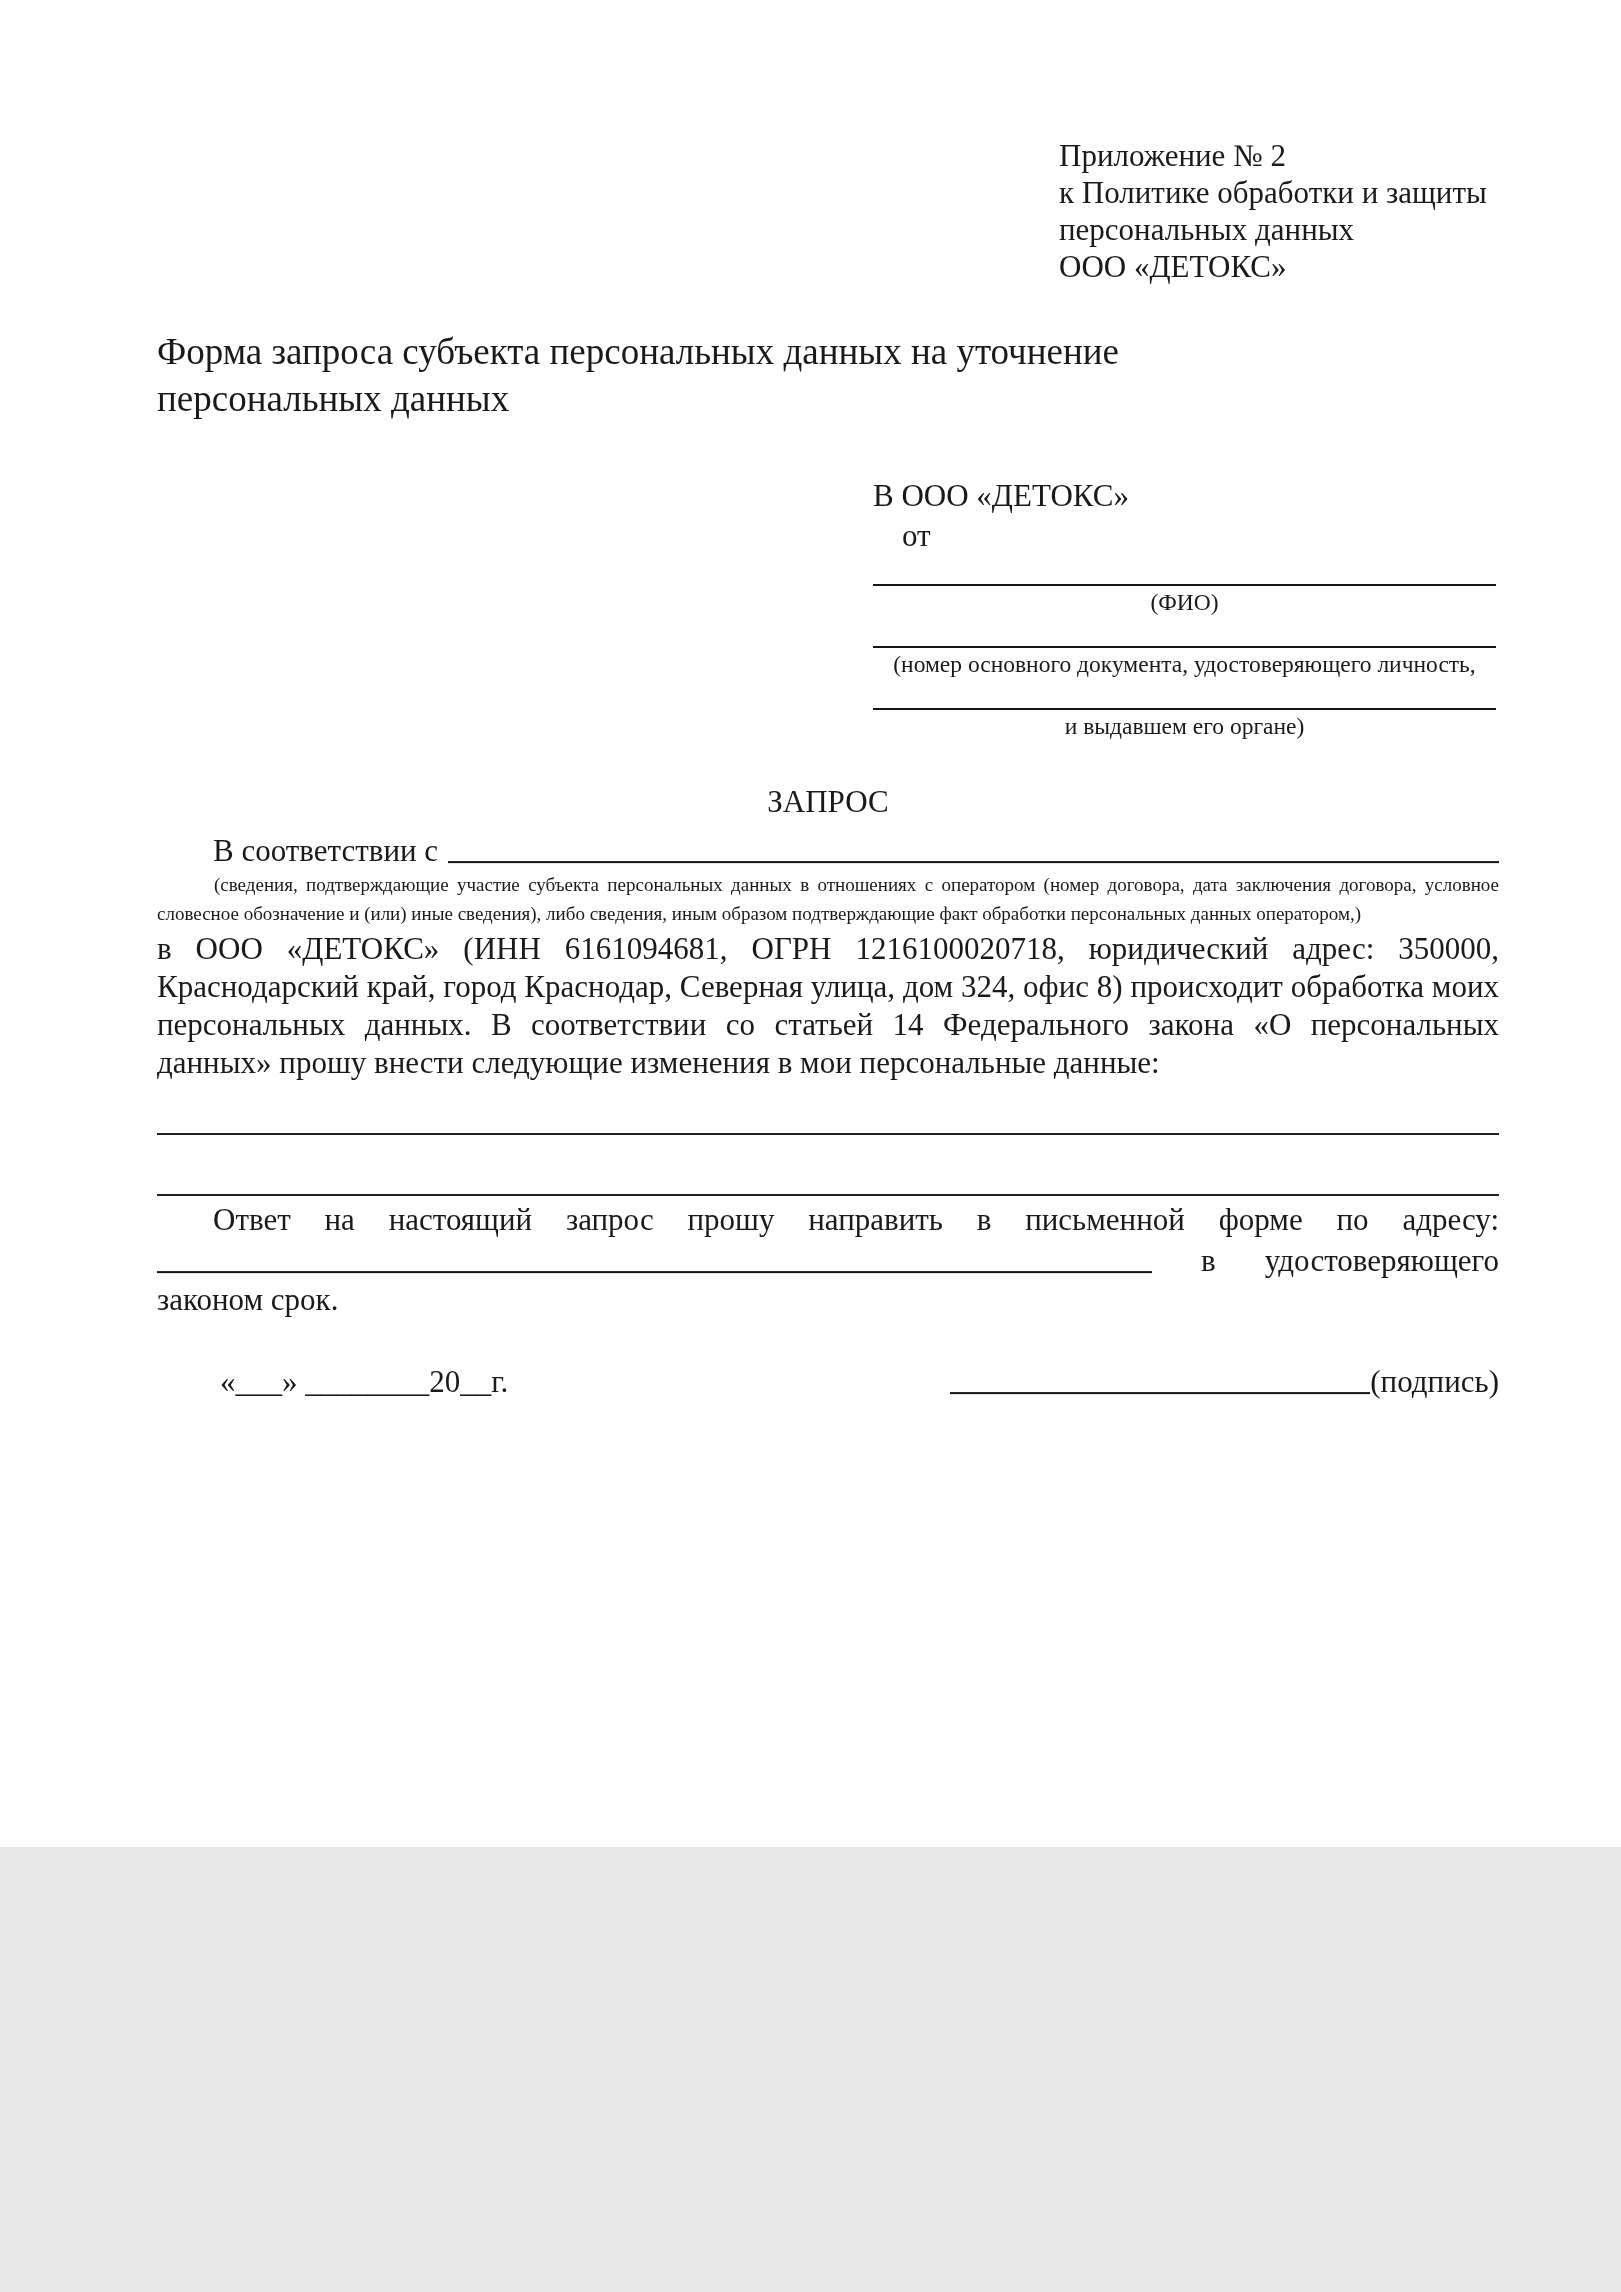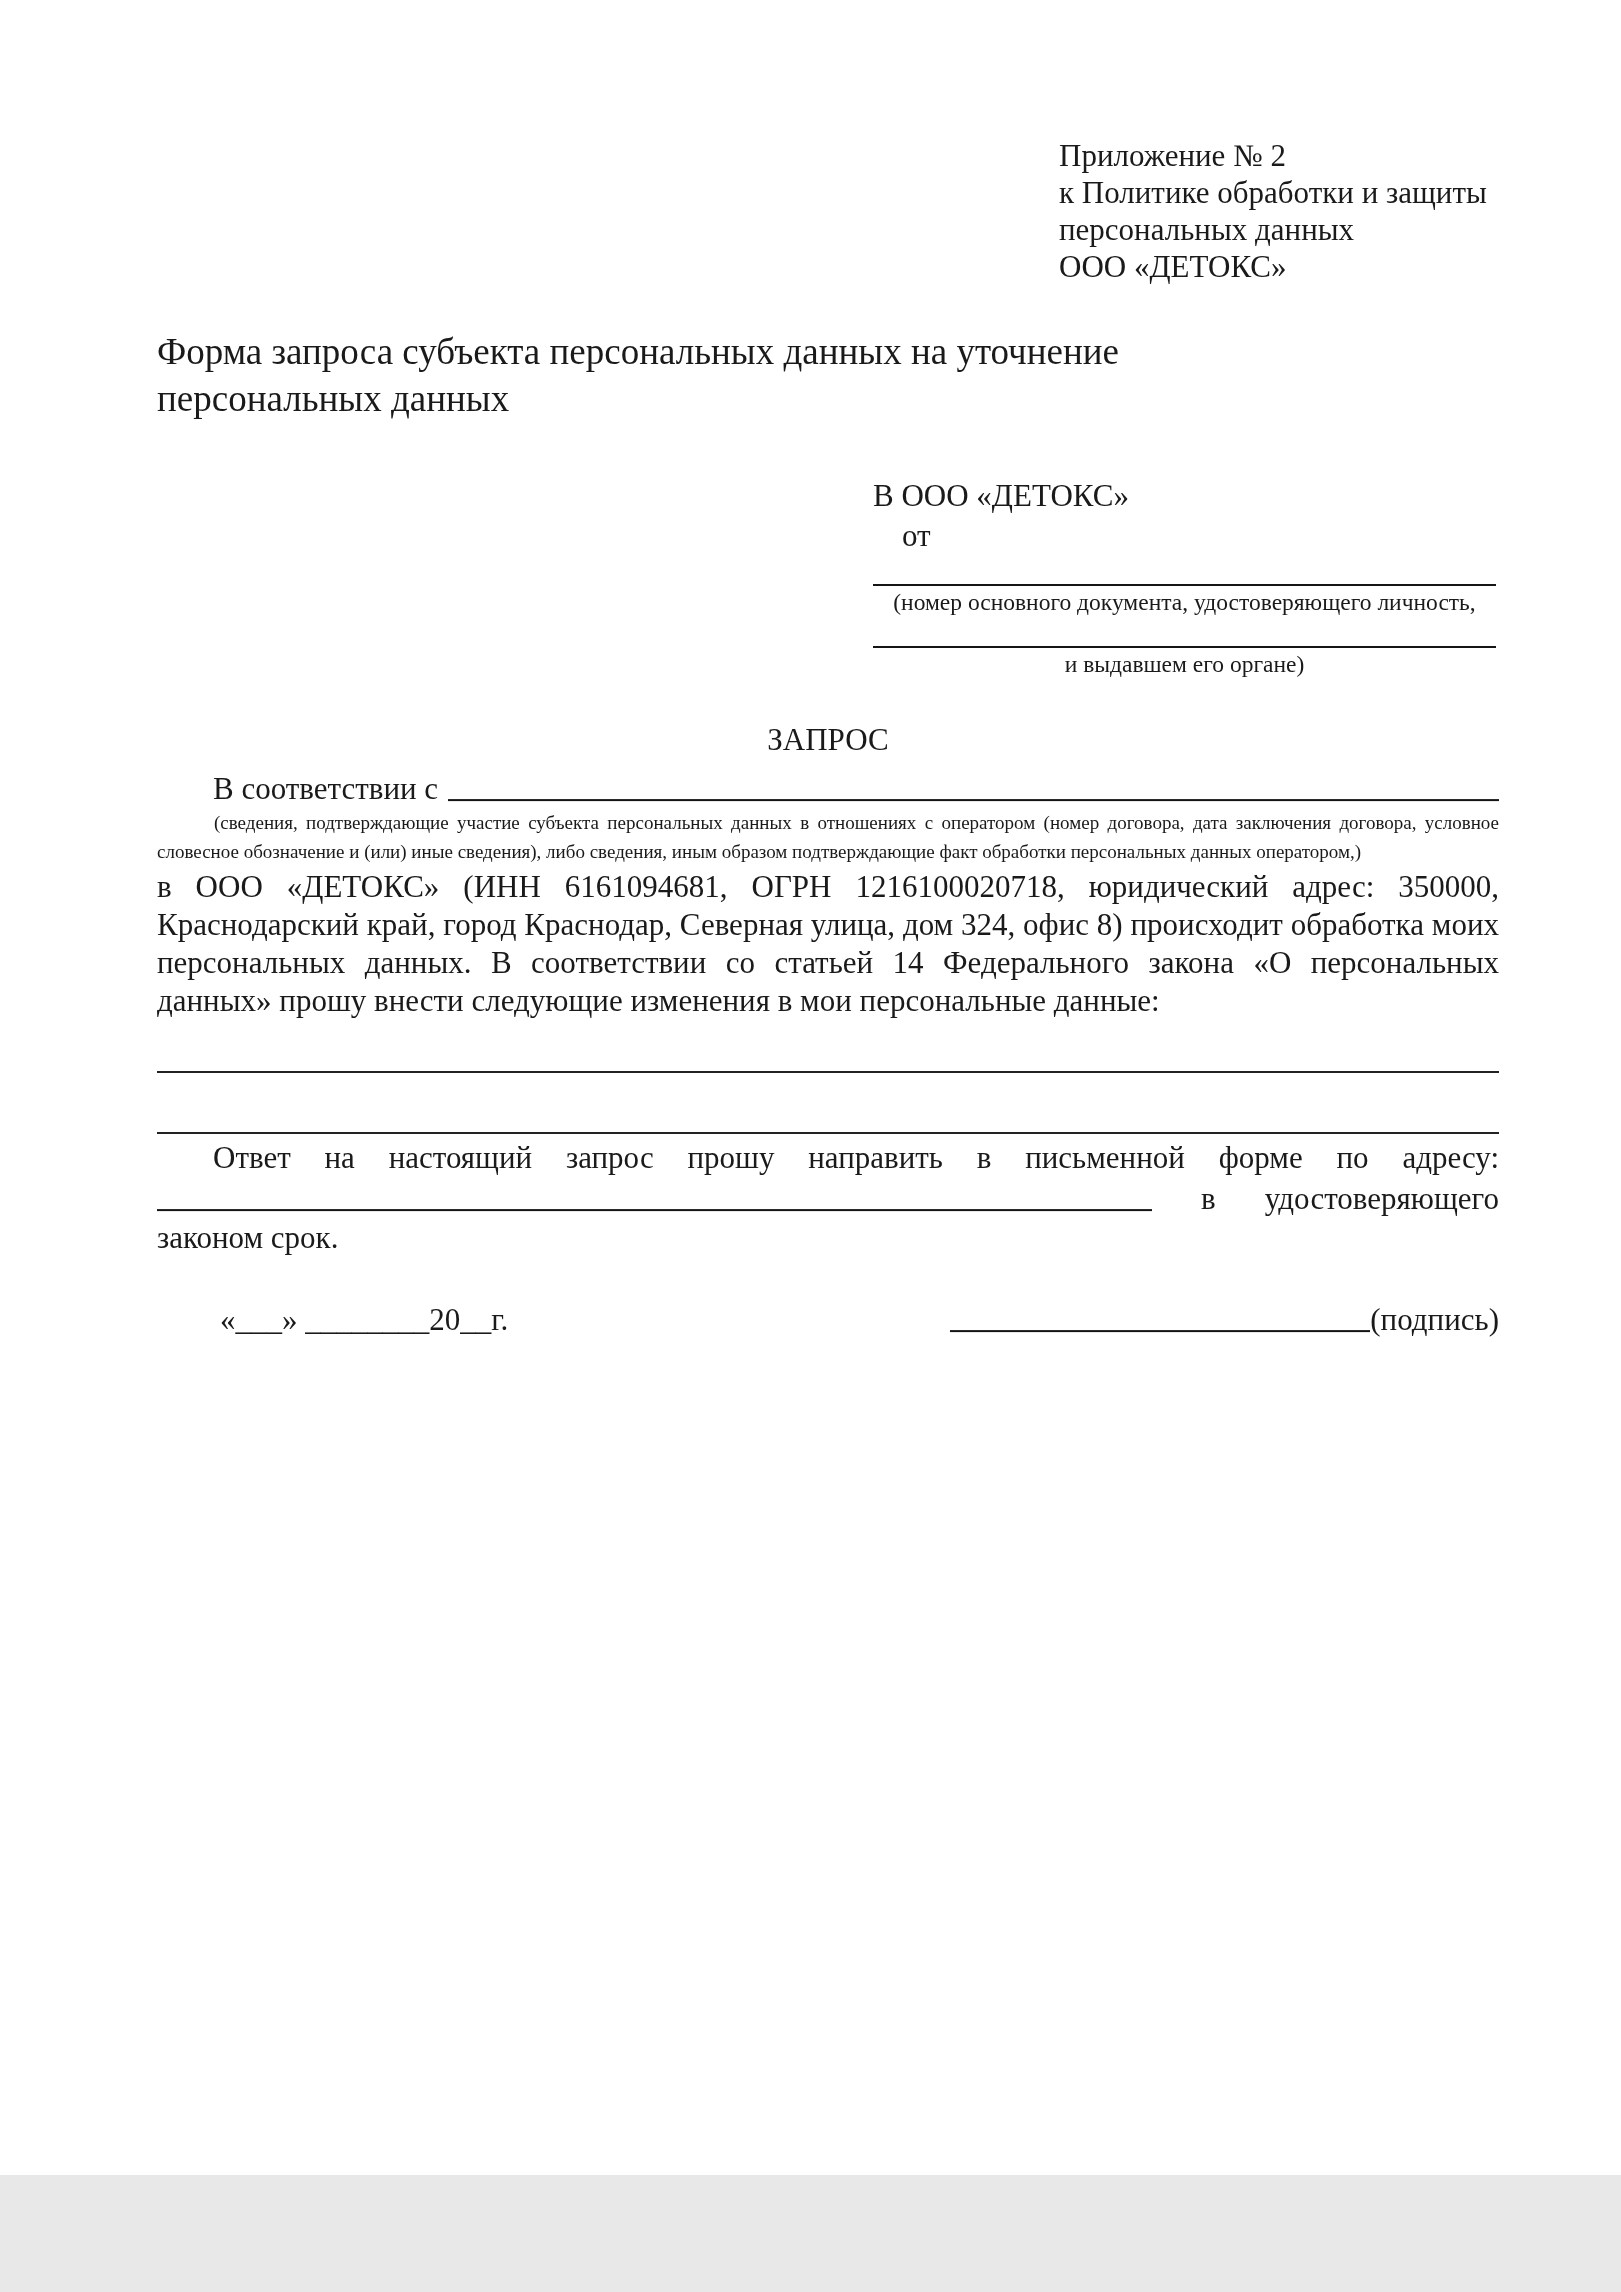--- a/index.html
+++ b/index.html
@@ -1,19 +1,19 @@
 <!DOCTYPE html>
 <html><head>
 <meta charset="utf-8">
 <style>
   html,body { margin:0; padding:0; background:#e8e8e8; }
   .page {
     position: relative;
     width: 1621px;
-    height: 2175px;
+    height: 1847px;
     margin: 0 auto;
     background: #ffffff;
     color: #1a1a1a;
     font-family: "Liberation Serif", "DejaVu Serif", serif;
     font-size: 31px;
     box-sizing: border-box;
     padding: 137px 122px 0 157px;
     overflow: hidden;
   }
 
@@ -102,20 +102,24 @@
 
   <div class="title">
     <div>Форма запроса субъекта персональных данных на уточнение</div>
     <div>персональных данных</div>
   </div>
 
   <div class="addressee">
     <div class="to">В ООО «ДЕТОКС»</div>
     <div class="from">от</div>
 
+    <div class="field-row">
+      <div class="blank-line"></div>
+      <div class="field-caption">(ФИО)</div>
+    </div>
 
     <div class="field-row">
       <div class="blank-line"></div>
       <div class="field-caption">(номер основного документа, удостоверяющего личность,</div>
     </div>
 
 
     <div class="field-row">
       <div class="blank-line"></div>
       <div class="field-caption">и выдавшем его органе)</div>

